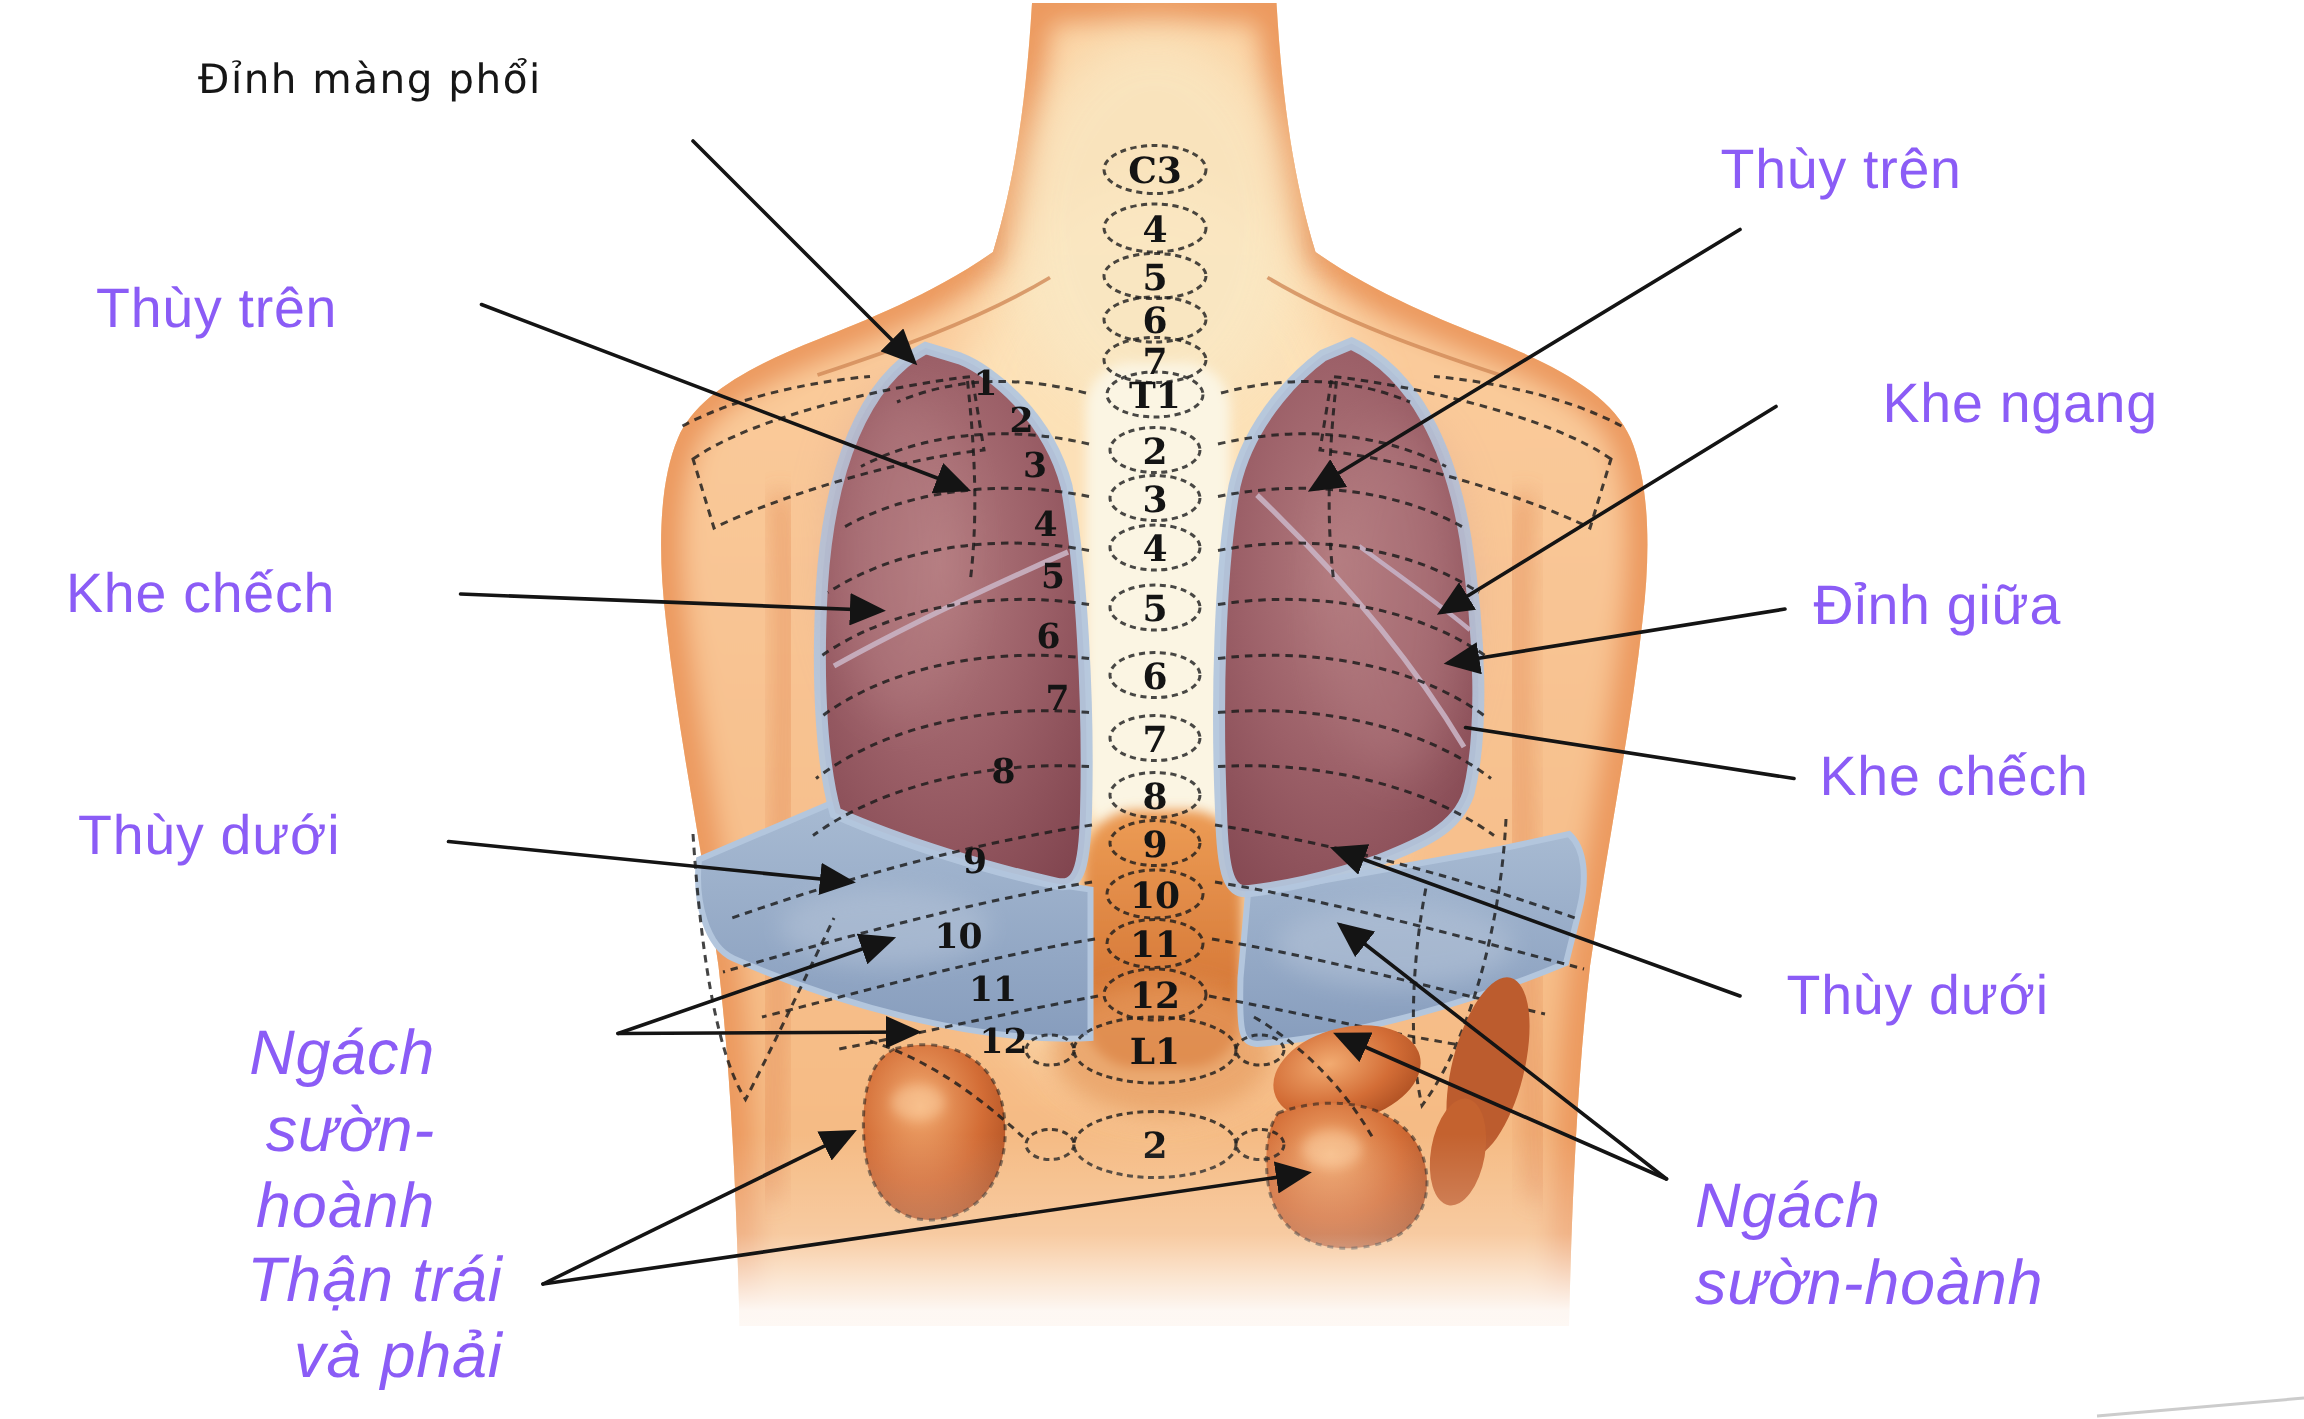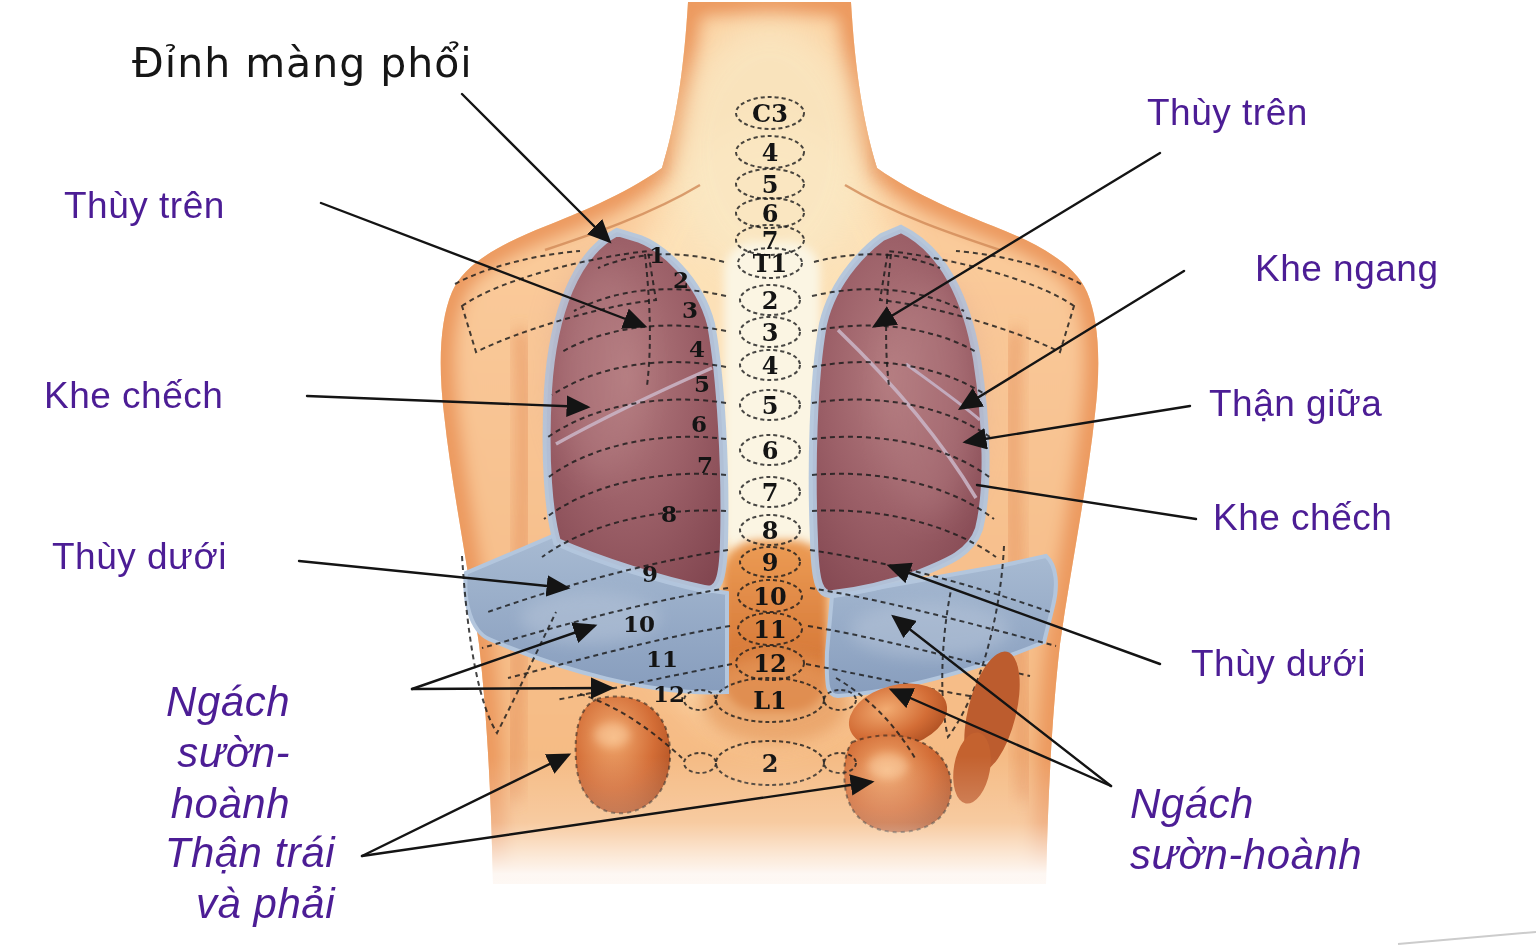--- a/index.html
+++ b/index.html
@@ -1,21 +1,21 @@
 <!DOCTYPE html>
 <html><head>
 <meta charset="utf-8">
 <style>
   html,body{margin:0;padding:0;background:#ffffff;}
   #stage{position:relative;width:1536px;height:946px;background:#ffffff;overflow:hidden;
          font-family:"Liberation Sans",sans-serif;}
   #stage svg{position:absolute;left:0;top:0;}
-  .lbl{position:absolute;color:#4c1d95;font-size:37px;line-height:1.22;white-space:pre-line;
+  .lbl{position:absolute;color:#8b5cf6;font-size:37px;line-height:1.22;white-space:pre-line;
        letter-spacing:.5px;}
-  .lbl.black{color:#161616;font-size:41px;font-family:"DejaVu Sans",sans-serif;letter-spacing:1px;}
+  .lbl.black{color:#161616;font-size:27px;font-family:"DejaVu Sans",sans-serif;letter-spacing:1px;}
   .lbl.it{font-style:italic;font-size:42px;}
   .lbl.rgt{text-align:right;}
   .vtx{font-family:"DejaVu Serif",serif;font-weight:bold;font-size:24px;fill:#141414;}
   .ribn{font-family:"DejaVu Serif",serif;font-weight:bold;font-size:23px;fill:#141414;}
   .dash{fill:none;stroke:#1b1b1b;stroke-width:2;stroke-dasharray:5 4;opacity:.82;}
   .dashV{fill:none;stroke:#1b1b1b;stroke-width:2;stroke-dasharray:4 3;opacity:.8;}
   .lead{stroke:#141414;stroke-width:2.4;stroke-linecap:round;fill:none;}
 </style>
 </head>
 <body>
@@ -252,20 +252,20 @@
   <div class="lbl black" style="left:132px;top:38px;">Đỉnh màng phổi</div>
   <div class="lbl" style="left:64px;top:183px;">Thùy trên</div>
   <div class="lbl" style="left:44px;top:373px;">Khe chếch</div>
   <div class="lbl" style="left:52px;top:534px;">Thùy dưới</div>
   <div class="lbl it rgt" style="left:70px;top:676px;width:220px;">Ngách
 sườn-hoành</div>
   <div class="lbl it rgt" style="left:155px;top:827px;width:180px;">Thận trái
 và phải</div>
   <div class="lbl" style="left:1147px;top:90px;">Thùy trên</div>
   <div class="lbl" style="left:1255px;top:246px;">Khe ngang</div>
-  <div class="lbl" style="left:1209px;top:381px;">Thận giữa</div>
+  <div class="lbl" style="left:1209px;top:381px;">Đỉnh giữa</div>
   <div class="lbl" style="left:1213px;top:495px;">Khe chếch</div>
   <div class="lbl" style="left:1191px;top:641px;">Thùy dưới</div>
   <div class="lbl it" style="left:1130px;top:778px;">Ngách
 sườn-hoành</div>
 </div>
 
 </div>
 
 </body></html>

